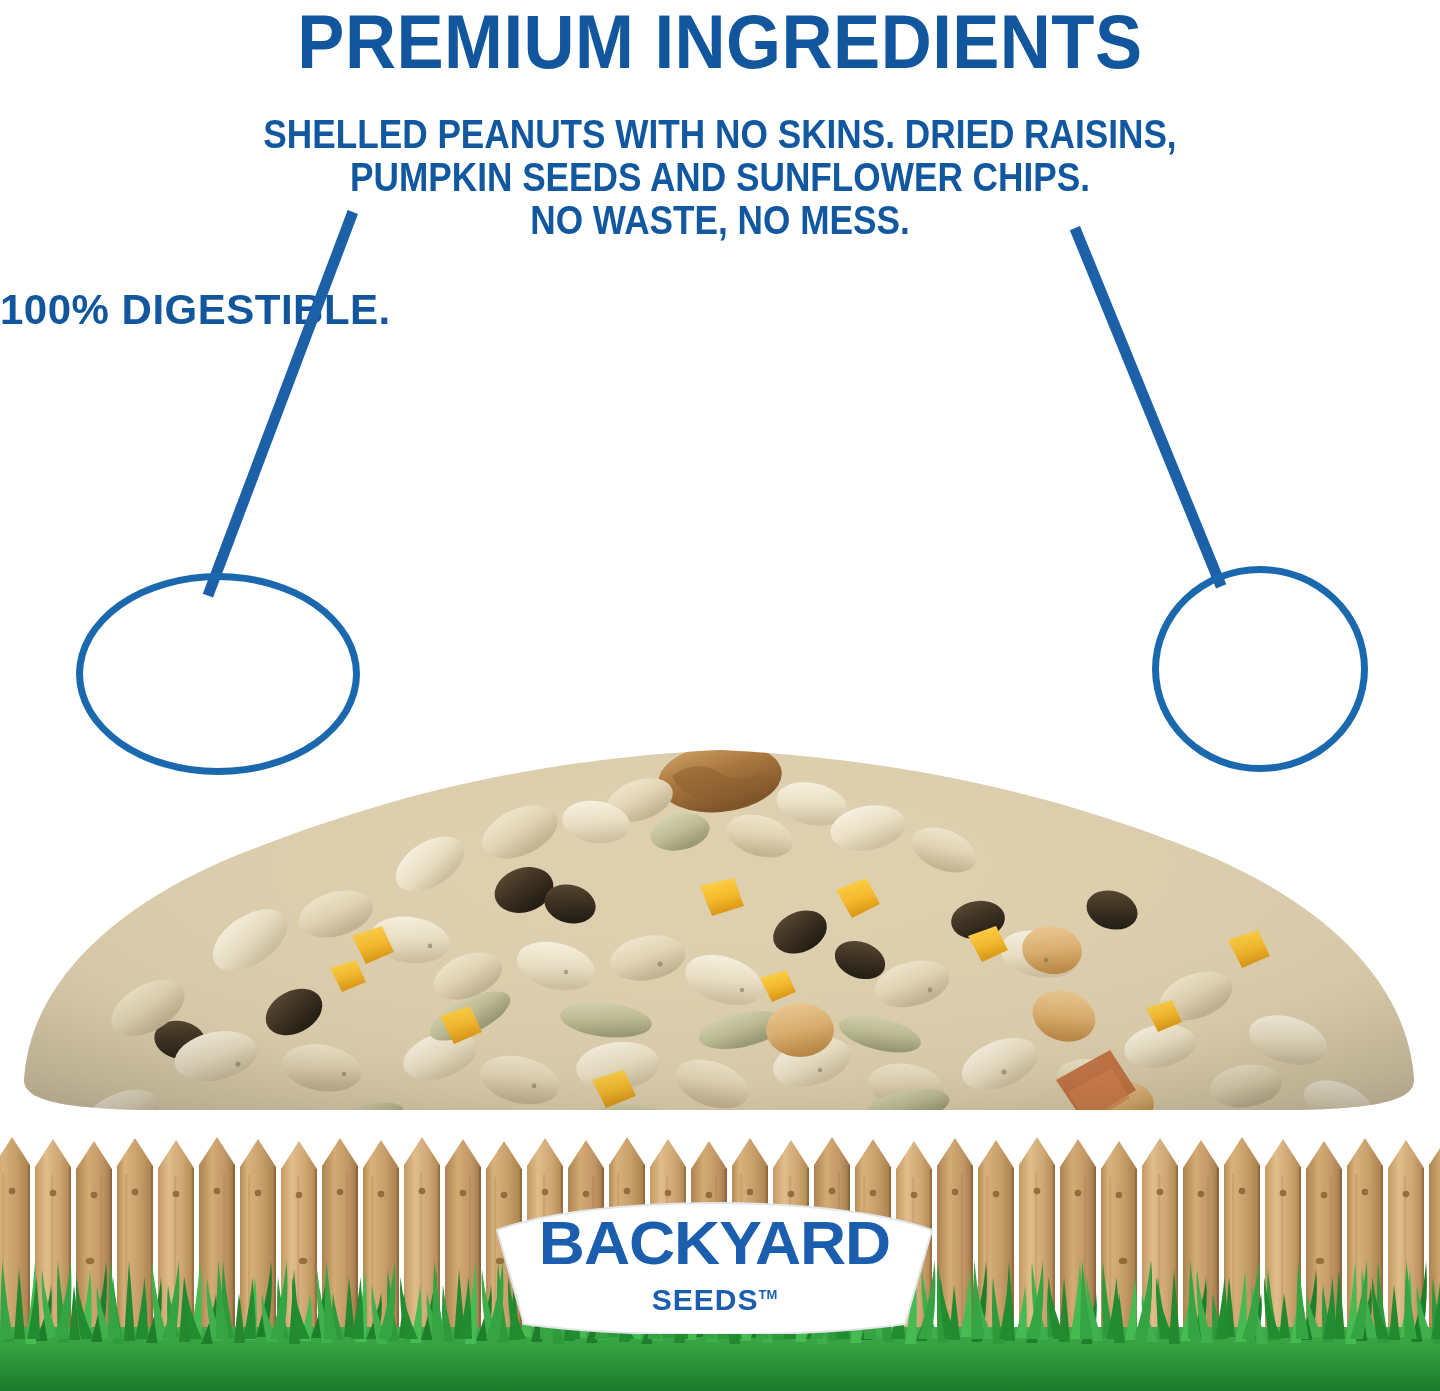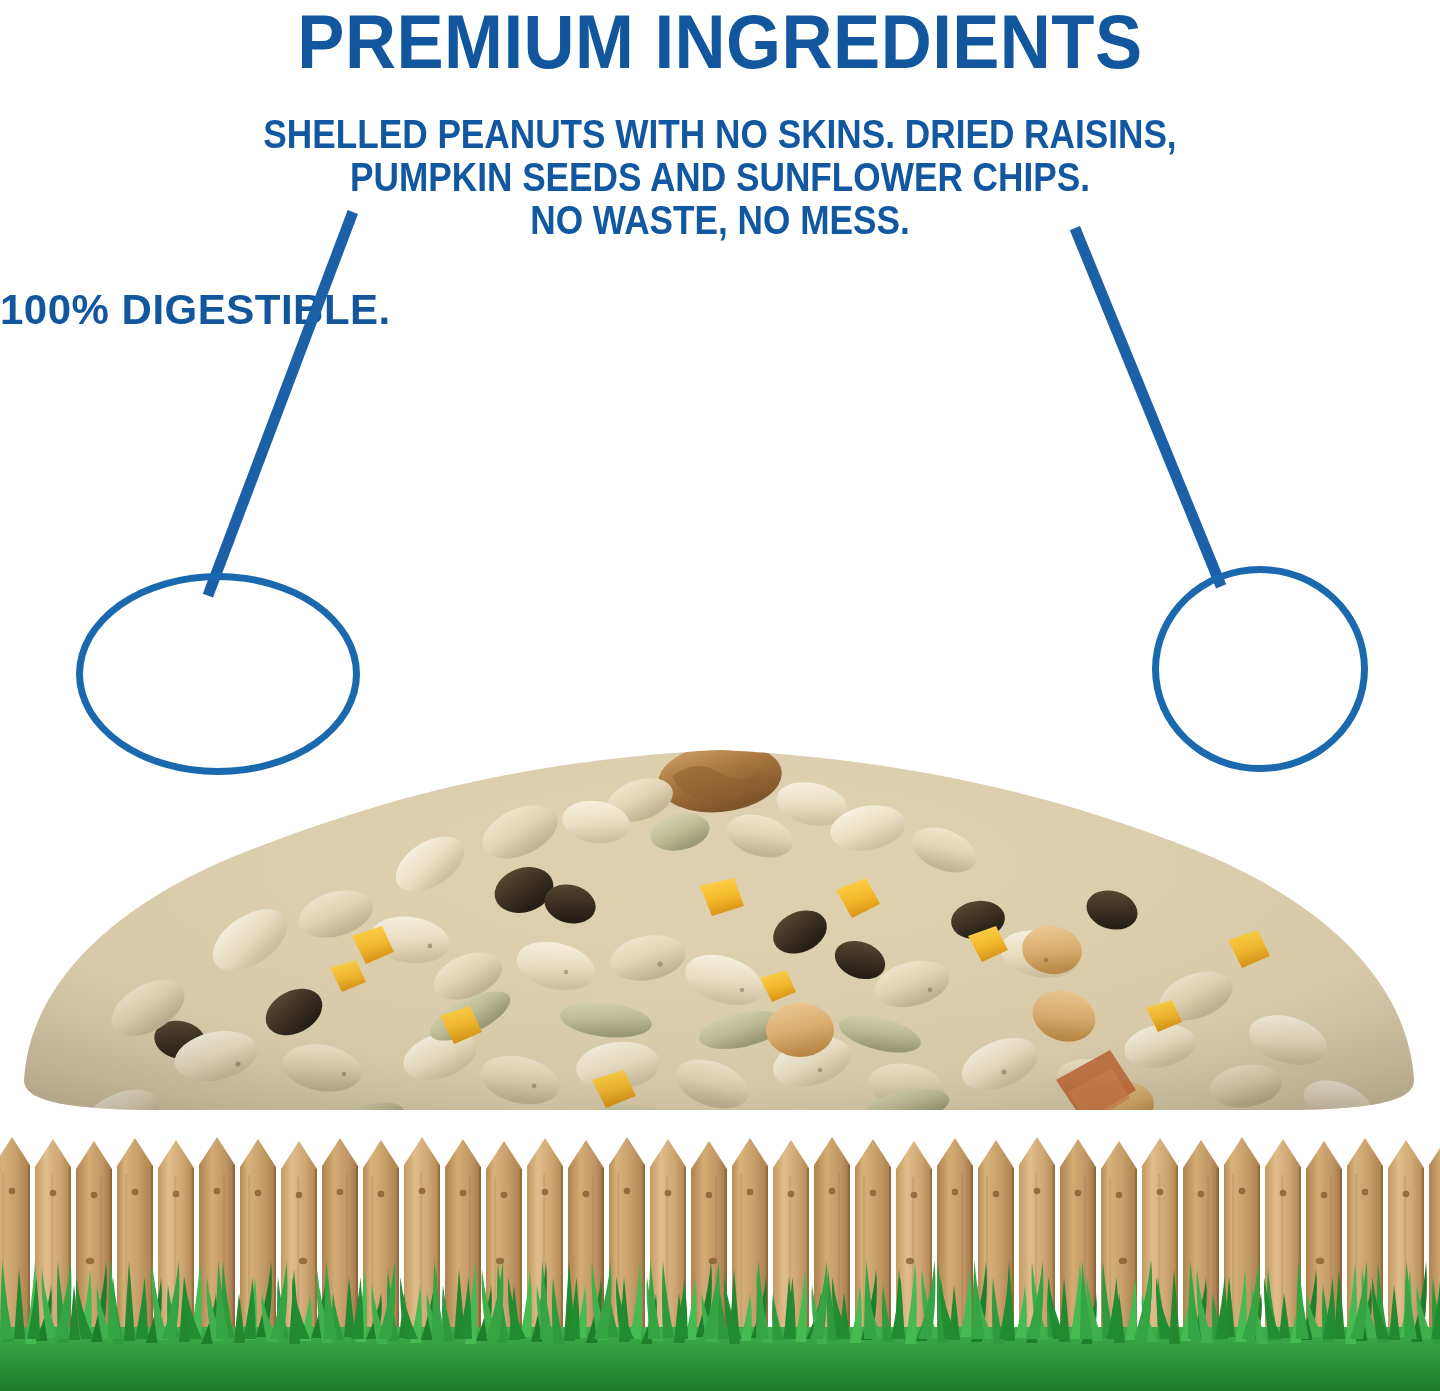--- a/index.html
+++ b/index.html
@@ -710,14 +710,23 @@
           <path d="M1296,208 Q1296.5,160.6 1298.5,129 Q1301.5,168.5 1309,208 Z" fill="#35a442"></path>
           <path d="M1323,208 Q1330.5,170.8 1332.5,146 Q1335.5,177 1336,208 Z" fill="#218c30"></path>
           <path d="M1350,208 Q1364.5,160.6 1366.5,129 Q1369.5,168.5 1363,208 Z" fill="#35a442"></path>
           <path d="M1377,208 Q1370.5,170.8 1372.5,146 Q1375.5,177 1390,208 Z" fill="#218c30"></path>
           <path d="M1404,208 Q1404.5,160.6 1406.5,129 Q1409.5,168.5 1417,208 Z" fill="#35a442"></path>
           <path d="M1431,208 Q1438.5,170.8 1440.5,146 Q1443.5,177 1444,208 Z" fill="#218c30"></path>
         </g>
     </svg>
   </div>
 
+  <div class="logo">
+    <svg class="logo-shield" width="455" height="148" viewBox="0 0 455 148" xmlns="http://www.w3.org/2000/svg">
+      <path d="M10,44 C110,8 345,8 445,44 L418,138 C320,152 135,152 37,138 Z" fill="#ffffff" stroke="#e2e6ea" stroke-width="2"></path>
+    </svg>
+    <div class="logo-word">BACKYARD</div>
+    <div class="logo-seeds">
+      <span>SEEDS</span><sup>TM</sup>
+    </div>
+  </div>
 
 </div>
 
 </body></html>

